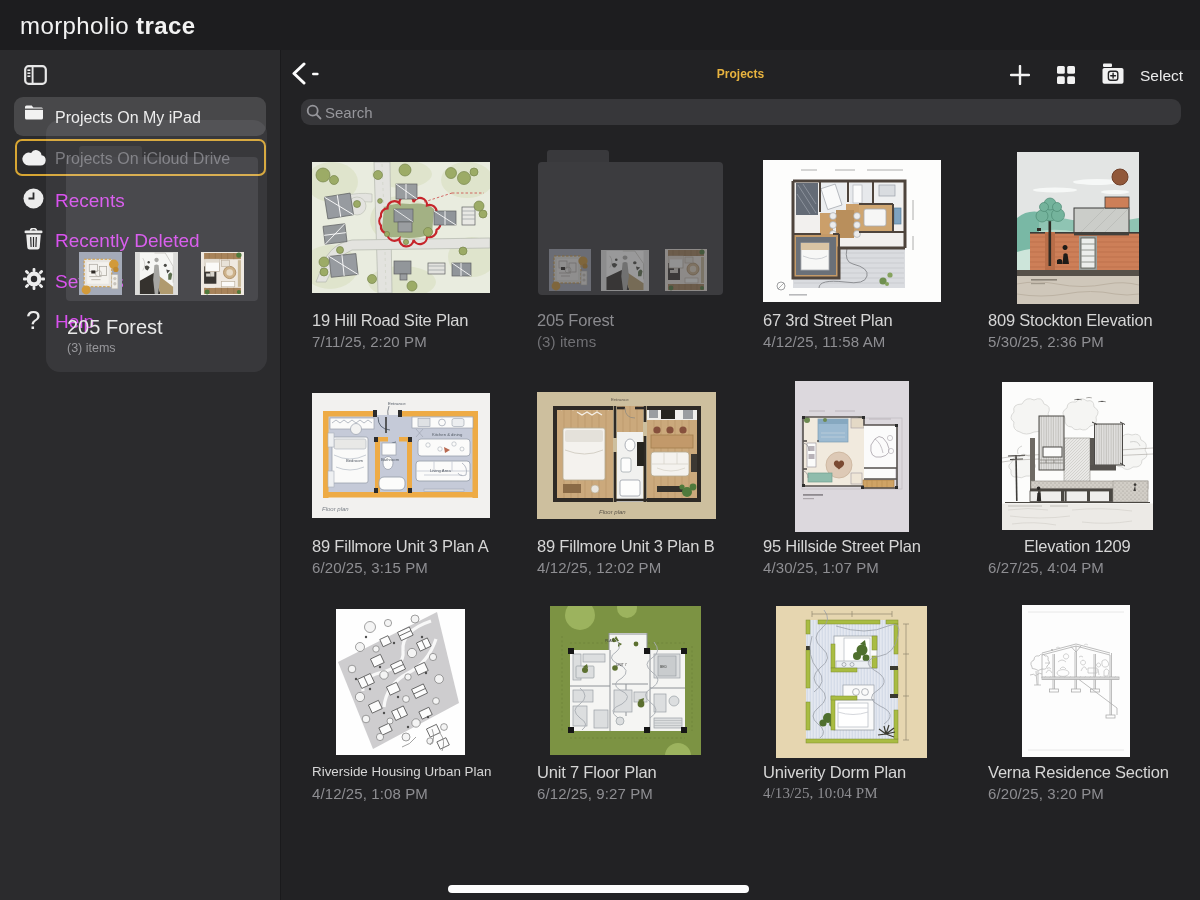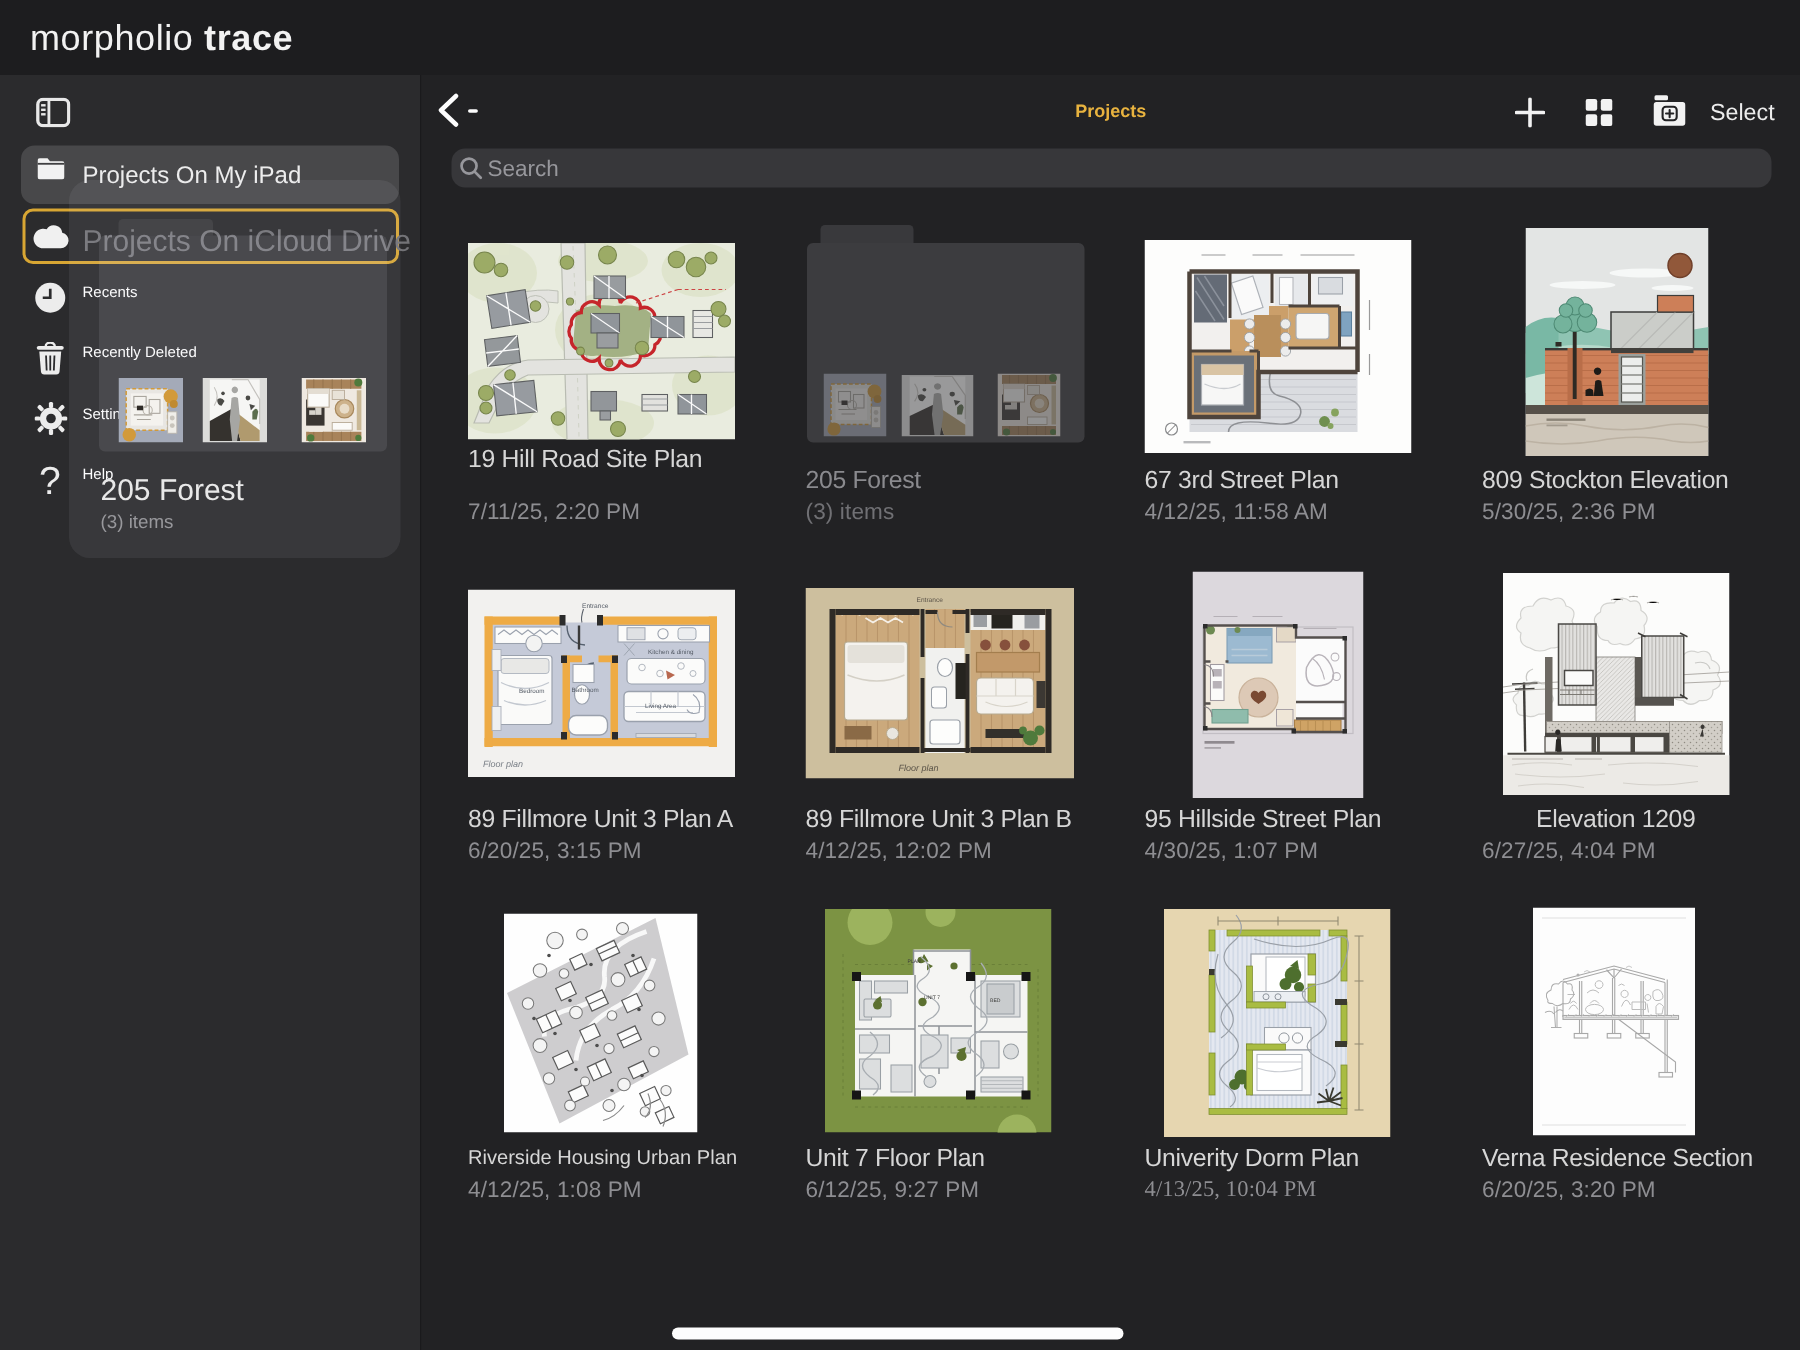--- a/index.html
+++ b/index.html
@@ -5,21 +5,21 @@
   * { margin:0; padding:0; box-sizing:border-box; }
   html,body { width:1200px; height:900px; overflow:hidden; }
   body { background:#222224; font-family:"Liberation Sans", sans-serif; position:relative; }
   .abs { position:absolute; }
   #topbar { left:0; top:0; width:1200px; height:50px; background:#1d1d1f; }
   #logo { left:20px; top:12px; font-size:24px; color:#f2f2f2; letter-spacing:0.4px; }
   #logo b { font-weight:bold; }
   #sidebar { left:0; top:50px; width:281px; height:850px; background:#2b2b2d; border-right:1px solid #1a1a1c; }
   .srow-sel { left:14px; top:47px; width:252px; height:39px; background:#48484a; border-radius:9px; }
   .srow-drop { left:15px; top:89px; width:251px; height:37px; border:2px solid #d8a633; border-radius:7px; }
-  .stext { font-size:10px; color:#ffffff; }
+  .stext { font-size:19px; color:#d946ef; }
   
   #projects-title { left:281px; top:67px; width:919px; text-align:center; font-size:12px; font-weight:bold; color:#e8b33f; }
   #select-txt { left:1140px; top:67px; font-size:15.5px; color:#ececec; }
   #searchbar { left:301px; top:99px; width:880px; height:26px; background:#37373a; border-radius:9px; }
   #searchtxt { left:325px; top:104px; font-size:15px; color:#97979c; }
   
   .title { font-size:16.5px; color:#d6d6d6; letter-spacing:-0.2px; white-space:nowrap; }
   .date  { font-size:15px; color:#8e8e92; letter-spacing:0.1px; white-space:nowrap; }
   .dim   { color:#8a8a8e; }
   .dimd  { color:#707074; }
@@ -44,21 +44,21 @@
   <svg class="abs" style="left:25px;top:55px" width="18" height="15" viewBox="0 0 18 15">
     <path d="M1.5 0.5 h5.2 l1.6 2 h8.2 a1.5 1.5 0 0 1 1.5 1.5 v9 a1.5 1.5 0 0 1 -1.5 1.5 h-15 a1.5 1.5 0 0 1 -1.5 -1.5 v-11 a1.5 1.5 0 0 1 1.5 -1.5 z" fill="#f2f2f2"></path>
     <rect x="0" y="3.6" width="18" height="1.2" fill="#2b2b2d" opacity="0.9"></rect>
   </svg>
   <div class="abs" style="left:55px;top:59px;font-size:16px;color:#ececec;">Projects On My iPad</div>
   <div class="abs srow-drop"></div>
 
   <svg class="abs" style="left:22px;top:99px" width="25" height="17" viewBox="0 0 25 17">
     <path d="M7 16.5 a6.5 6.5 0 1 1 2.1 -12.6 a5.6 5.6 0 0 1 10.4 2.3 a5.2 5.2 0 0 1 -1 10.3 z" fill="#f0f0f0"></path>
   </svg>
-  <div class="abs" style="left:55px;top:100px;font-size:20px;color:#737377;">Projects On iCloud Drive</div>
+  <div class="abs" style="left:55px;top:100px;font-size:16px;color:#737377;">Projects On iCloud Drive</div>
 
   <svg class="abs" style="left:23px;top:138px" width="21" height="21" viewBox="0 0 21 21">
     <circle cx="10.5" cy="10.5" r="10" fill="#ececec"></circle>
     <path d="M10.5 4.5 v6 h-5" stroke="#2b2b2d" stroke-width="1.8" fill="none"></path>
   </svg>
   <div class="abs stext" style="left:55px;top:140px;">Recents</div>
 
   <svg class="abs" style="left:24px;top:178px" width="19" height="22" viewBox="0 0 19 22">
     <rect x="0.5" y="2.6" width="18" height="2.6" rx="1.3" fill="#ececec"></rect>
     <path d="M6.5 2.8 a3 2.4 0 0 1 6 0" fill="none" stroke="#ececec" stroke-width="1.6"></path>
@@ -195,21 +195,21 @@
   <path d="M11.1 10.3 v4.8 M8.7 12.7 h4.8" stroke="#222224" stroke-width="1.4" stroke-linecap="round"></path>
 </svg>
 <div id="select-txt" class="abs">Select</div>
 <div id="searchbar" class="abs"></div>
 <svg class="abs" style="left:306px;top:104px" width="16" height="16" viewBox="0 0 16 16">
   <circle cx="6.7" cy="6.7" r="5" fill="none" stroke="#97979c" stroke-width="1.8"></circle>
   <line x1="10.4" y1="10.4" x2="14.5" y2="14.5" stroke="#97979c" stroke-width="1.8" stroke-linecap="round"></line>
 </svg>
 <div id="searchtxt" class="abs">Search</div>
 
-<div class="abs title" style="left:312px;top:297px;text-align:right;">19 Hill Road Site Plan</div>
+<div class="abs title" style="left:312px;top:311px;text-align:right;">19 Hill Road Site Plan</div>
 <div class="abs date" style="left:312px;top:333px;">7/11/25, 2:20 PM</div>
 <div class="abs title dim" style="left:537px;top:311px;">205 Forest</div>
 <div class="abs date dimd" style="left:537px;top:333px;">(3) items</div>
 <div class="abs title" style="left:763px;top:311px;">67 3rd Street Plan</div>
 <div class="abs date" style="left:763px;top:333px;">4/12/25, 11:58 AM</div>
 <div class="abs title" style="left:988px;top:311px;">809 Stockton Elevation</div>
 <div class="abs date" style="left:988px;top:333px;">5/30/25, 2:36 PM</div>
 
 <div class="abs title" style="left:312px;top:537px;">89 Fillmore Unit 3 Plan A</div>
 <div class="abs date" style="left:312px;top:559px;">6/20/25, 3:15 PM</div>

